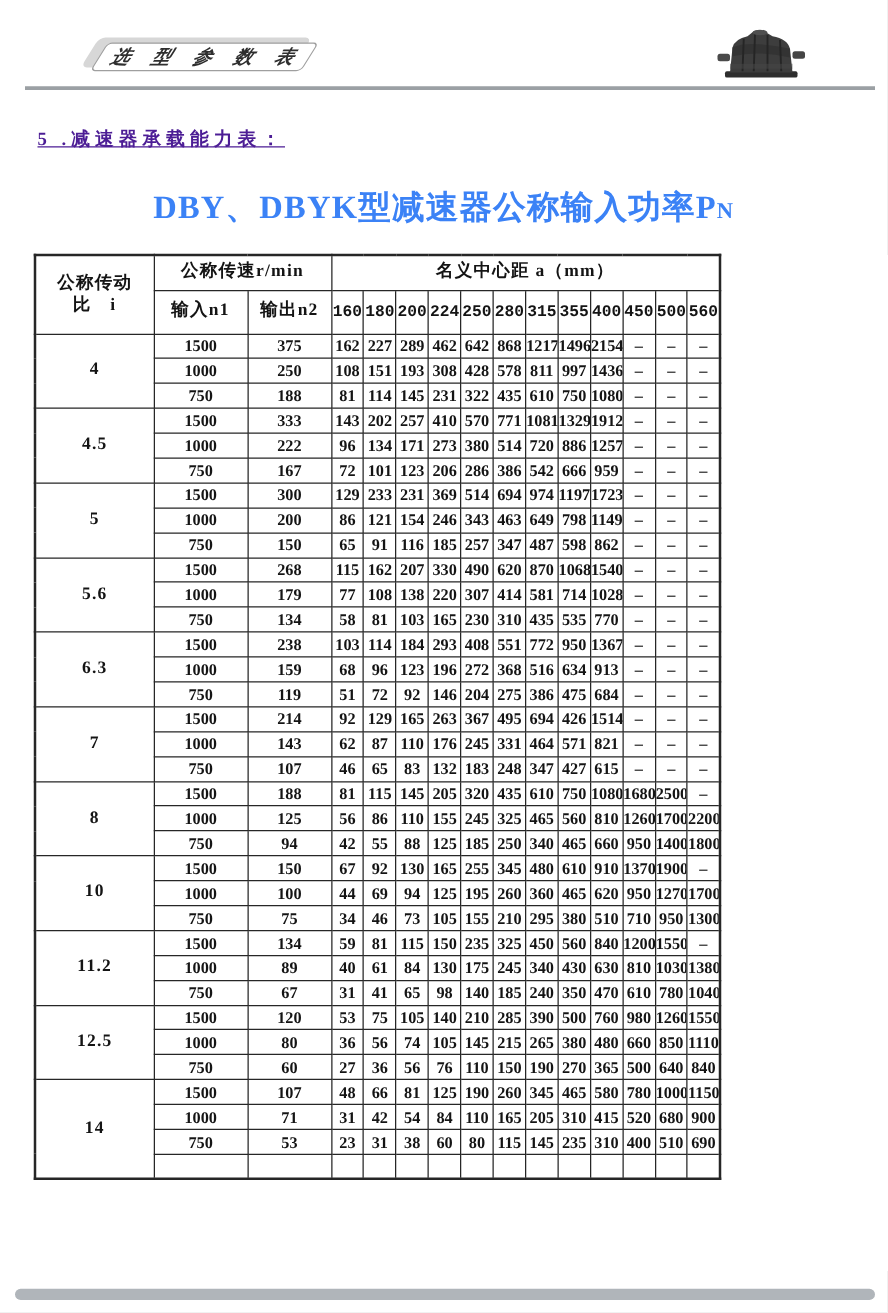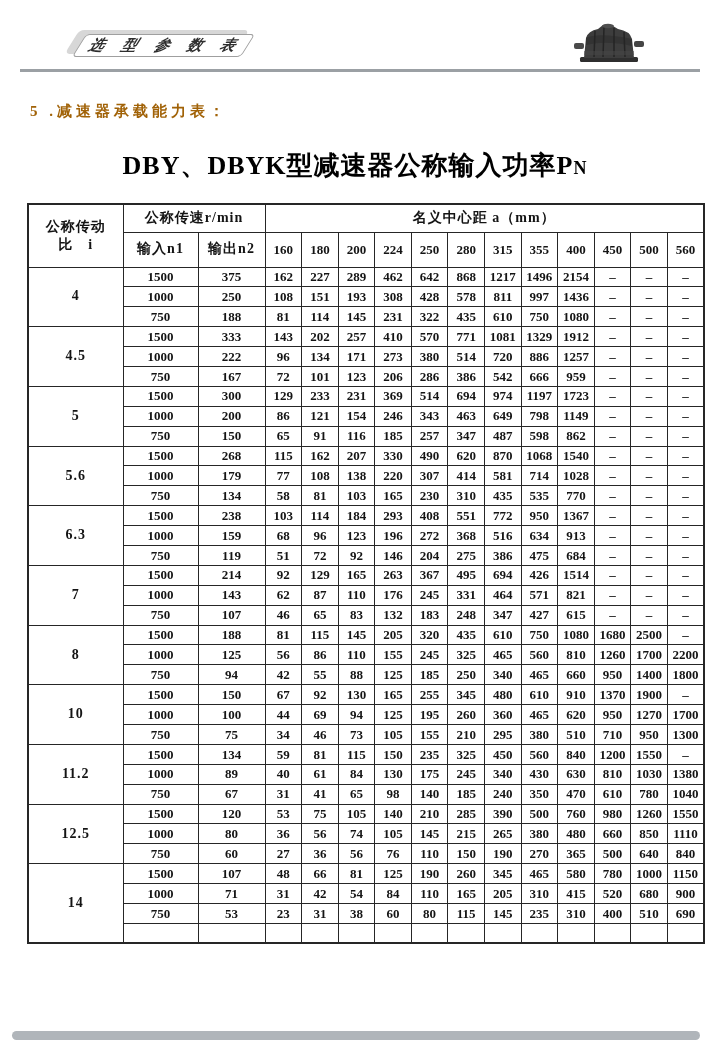--- a/index.html
+++ b/index.html
@@ -26,44 +26,45 @@
     white-space:nowrap; padding-left:7px;
   }
   .header-rule {
     position:absolute; left:20px; top:69px; width:680px; height:3px;
     background:#9ba0a4;
   }
   .reducer { position:absolute; left:573px; top:22px; width:72px; height:42px; }
   
   .section-heading {
     position:absolute; left:30px; top:102px;
-    font-weight:bold; font-size:15px; letter-spacing:4px; color:#a16207;
+    font-weight:bold; font-size:15px; letter-spacing:4px; color:#4c1d95;
     white-space:nowrap;
+    text-decoration:underline;
   }
   .doc-title {
     position:absolute; left:0; top:148px; width:710px;
     text-align:center; font-weight:bold; font-size:26px; letter-spacing:1px;
-    color:#000000; white-space:nowrap;
+    color:#3b82f6; white-space:nowrap;
   }
   .doc-title .title-n { font-size:18px; }
   
   table.power {
-    position:absolute; left:27px; top:203px; width:678px;
+    position:absolute; left:27px; top:203px; width:550px;
     border-collapse:collapse; table-layout:fixed;
     border:2px solid #262626;
   }
   table.power th, table.power td {
     border:1px solid #262626; text-align:center; vertical-align:middle;
     padding:0; font-weight:bold; color:#141414; overflow:hidden;
     line-height:1.05; white-space:nowrap;
   }
   tr.hrow1 { height:28px; }
   tr.hrow2 { height:35px; }
   .h-cn { font-size:14px; letter-spacing:1px; }
-  .h-num { font-size:13px; }
+  .h-num { font-size:13px;font-family:Liberation Mono, monospace; }
   .ratio-head div { line-height:1.25; }
   tbody tr { height:19.9px; }
   td.ratio-cell { font-size:14px; letter-spacing:1px; }
   td.speed-cell, td.value-cell { font-size:13px; }
   tr.empty-row { height:20px; }
   
   .footer-bar {
     position:absolute; left:12px; top:1031px; width:688px; height:9px;
     background:#b0b5ba; border-radius:5px;
   }

